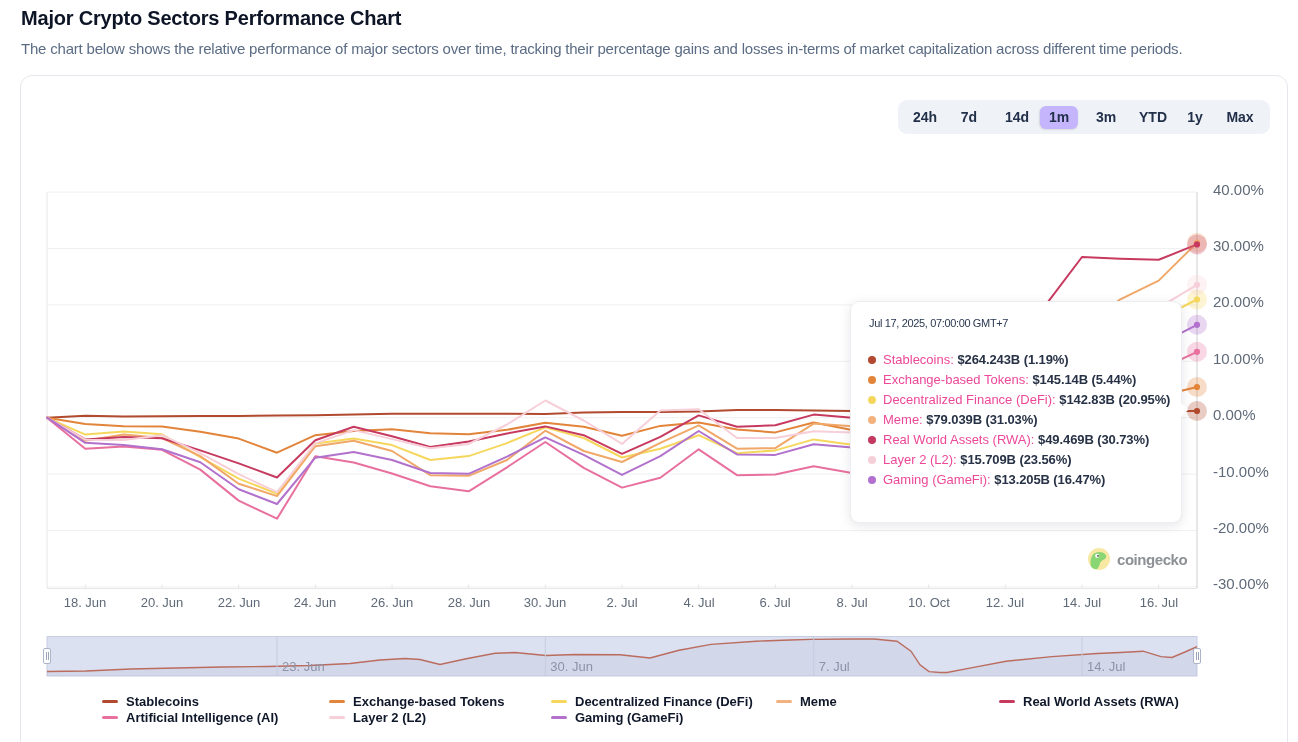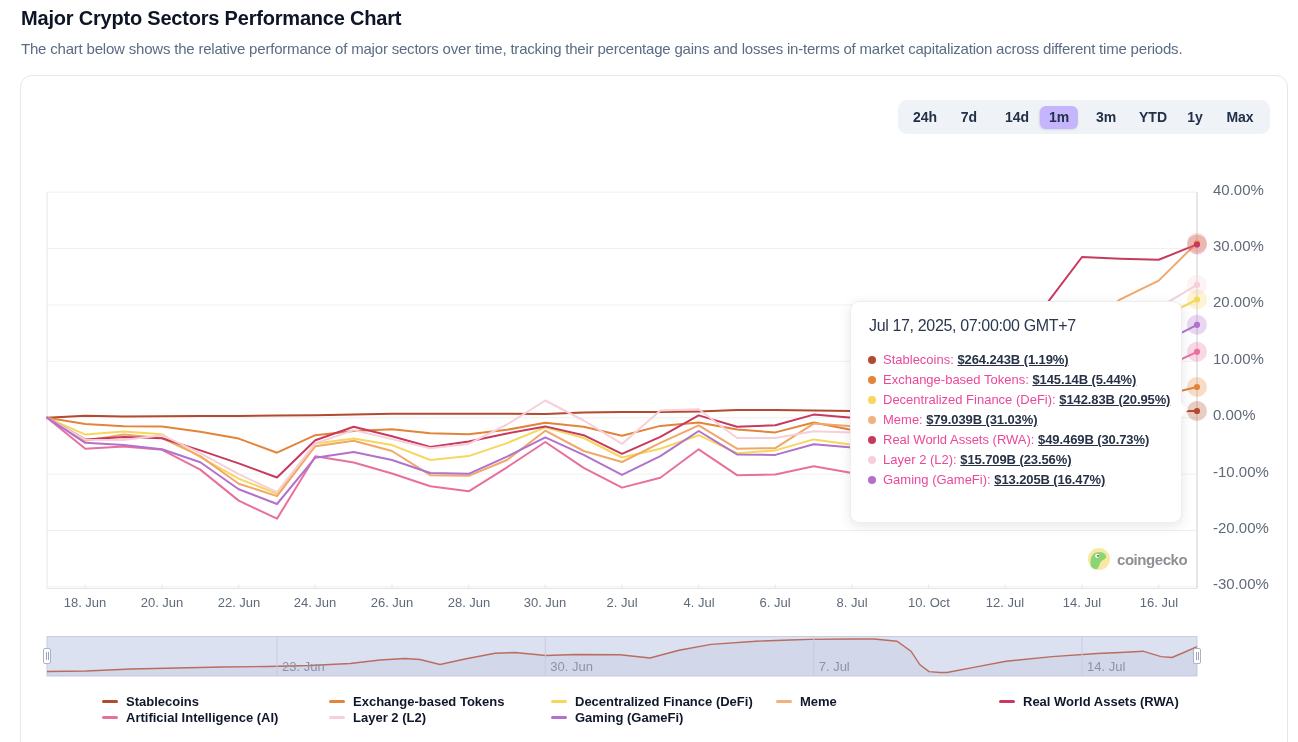--- a/index.html
+++ b/index.html
@@ -8,24 +8,24 @@
 .sub { position:absolute; left:21px; top:40px; font-size:15px; letter-spacing:-0.2px; color:#5b6c84; }
 .card { position:absolute; left:20px; top:75px; width:1268px; height:690px; background:#fff; border:1px solid #e4e7ec; border-radius:12px; }
 .btnbar { position:absolute; left:898px; top:100px; width:372px; height:34px; background:#eff2f6; border-radius:9px; }
 .tbtn { position:absolute; top:100px; height:22px; line-height:34px; transform:translateX(-50%); font-size:14px; font-weight:bold; color:#22304a; }
 .tbtn.active { top:106px; height:23px; line-height:23px; background:#c4b5fd; border-radius:6px; padding:0 9px; box-shadow:0 1px 2px rgba(0,0,0,0.1); }
 .ylab { position:absolute; left:1213px; width:70px; font-size:15px; color:#5f6a78; }
 .xlab { position:absolute; top:595px; width:60px; text-align:center; font-size:13px; color:#5f6a78; }
 svg.chart { position:absolute; left:0; top:0; }
 .tooltip { position:absolute; left:850px; top:301px; width:332px; height:222px; background:#fff; border:1px solid #ededf2; border-radius:9px; box-shadow:0 3px 12px rgba(60,60,80,0.12); }
 .tooltip:after { content:""; position:absolute; right:-7px; top:101px; border:7px solid transparent; border-left-color:#fff; border-right:0; }
-.thead { position:absolute; left:18px; top:15px; font-size:16px; letter-spacing:-0.35px; color:#2a3850; }
+.thead { position:absolute; left:18px; top:15px; font-size:11px; letter-spacing:-0.35px; color:#2a3850; }
 .trows { position:absolute; left:17px; top:48px; }
 .trow { height:20px; line-height:20px; font-size:13px; color:#2a3447; white-space:nowrap; }
-.trow b { letter-spacing:-0.1px; color:#273246;text-decoration:underline; }
+.trow b { letter-spacing:-0.1px; color:#273246; }
 .tdot { display:inline-block; width:8px; height:8px; border-radius:50%; margin-right:7px; position:relative; top:0px; }
 .tlab { color:#ec4899; }
 .litem { position:absolute; font-size:13px; font-weight:bold; color:#0f172a; white-space:nowrap; }
 .ldash { display:inline-block; width:16px; height:3px; border-radius:2px; margin-right:8px; position:relative; top:-3px; }
 .handle { position:absolute; top:648px; width:8px; height:16px; background:#fff; border:1px solid #aab3c8; border-radius:2px; z-index:5; }
 .handle:before { content:""; position:absolute; left:1.5px; top:3px; width:1px; height:8px; background:#9aa3ba; }
 .handle:after { content:""; position:absolute; right:1.5px; top:3px; width:1px; height:8px; background:#9aa3ba; }
 .gecko { position:absolute; left:1088px; top:548px; width:22px; height:22px; border-radius:50%; background:#f7e8a4; overflow:hidden; }
 .gtxt { position:absolute; left:1117px; top:551px; font-size:15px; font-weight:bold; color:#8d9094; letter-spacing:-0.45px; }
 </style></head>

